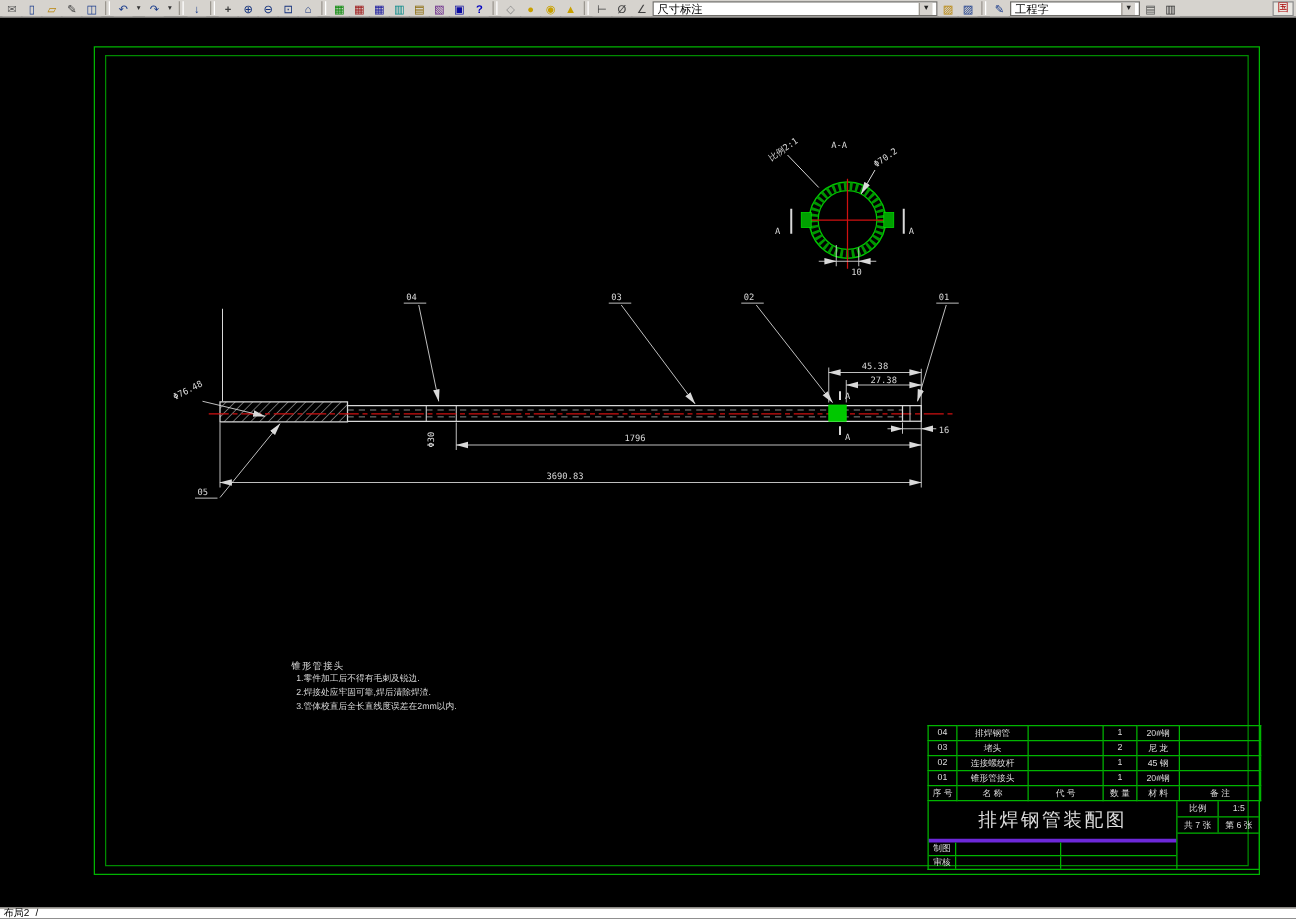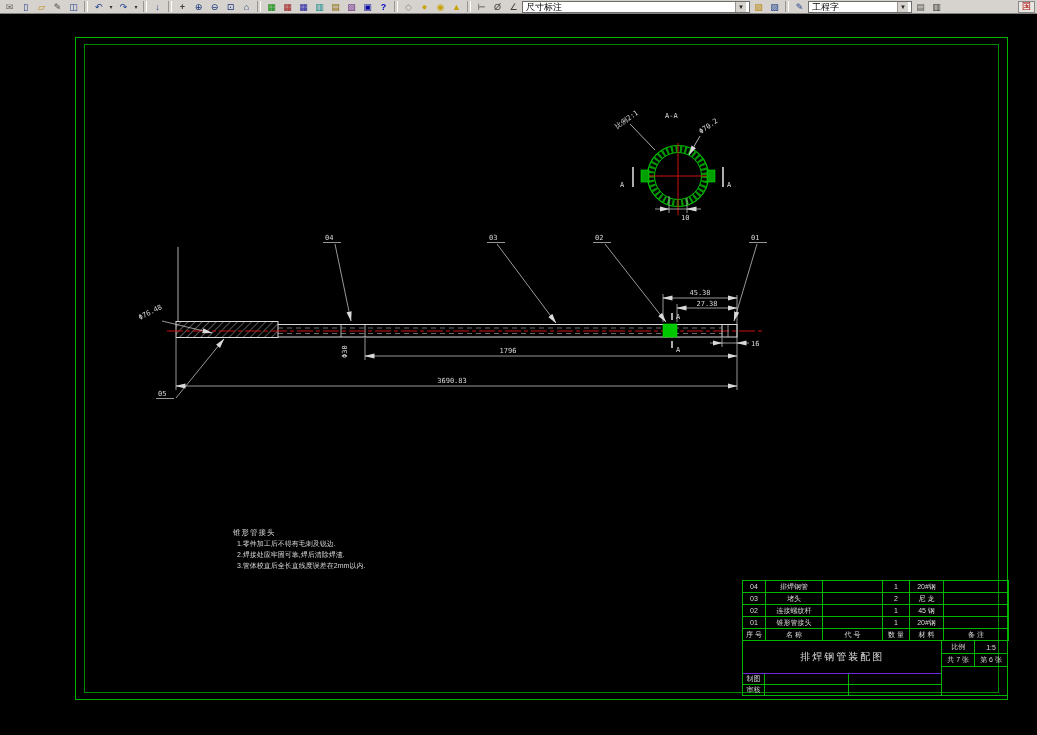--- a/index.html
+++ b/index.html
@@ -33,22 +33,22 @@
   .note-line{padding-left:4px;white-space:nowrap}
 
   
   .tblock{position:absolute;left:742px;top:580px;width:266px;height:120px;color:#ddd;
     font-size:7px;z-index:2}
   table.bom{border-collapse:collapse;table-layout:fixed;width:266px}
   table.bom td{border:1px solid #00b400;height:12px;text-align:center;padding:0 1px;
     overflow:hidden;white-space:nowrap;color:#ddd;font-size:7px}
   .tb-lower{width:266px;height:55px;border:1px solid #00b400;border-top:none;display:flex}
   .tb-left{width:200px;border-right:1px solid #00b400;display:flex;flex-direction:column}
-  .tb-title-cell{height:33px;border-bottom:1px solid #6d28d9;display:flex;align-items:center;
-    justify-content:center;font-size:10px;letter-spacing:2px}
+  .tb-title-cell{height:33px;border-bottom:3px solid #6d28d9;display:flex;align-items:center;
+    justify-content:center;font-size:15px;letter-spacing:2px}
   .tb-sign{flex:1;display:flex;border-bottom:1px solid #00b400}
   .tb-sign:last-child{border-bottom:none}
   .tb-sign .lbl{width:22px;border-right:1px solid #00b400;display:flex;align-items:center;justify-content:center}
   .tb-sign .mid{width:84px;border-right:1px solid #00b400}
   .tb-sign .rest{flex:1}
   .tb-right{width:65px;display:flex;flex-direction:column}
   .tb-right .r{height:13px;display:flex;border-bottom:1px solid #00b400}
   .tb-right .r span{flex:1;display:flex;align-items:center;justify-content:center;white-space:nowrap}
   .tb-right .r span:first-child{border-right:1px solid #00b400}
   .tb-right .blank{flex:1;border-bottom:none}
@@ -382,14 +382,18 @@
         </div>
         <div class="r">
           <span>共 7 张</span>
           <span>第 6 张</span>
         </div>
         <div class="blank"></div>
       </div>
     </div>
   </div>
 
+  <div class="statusbar">
+    <span>布局2</span>
+    <span>/</span>
+  </div>
 
 </div>
 
 </body></html>

